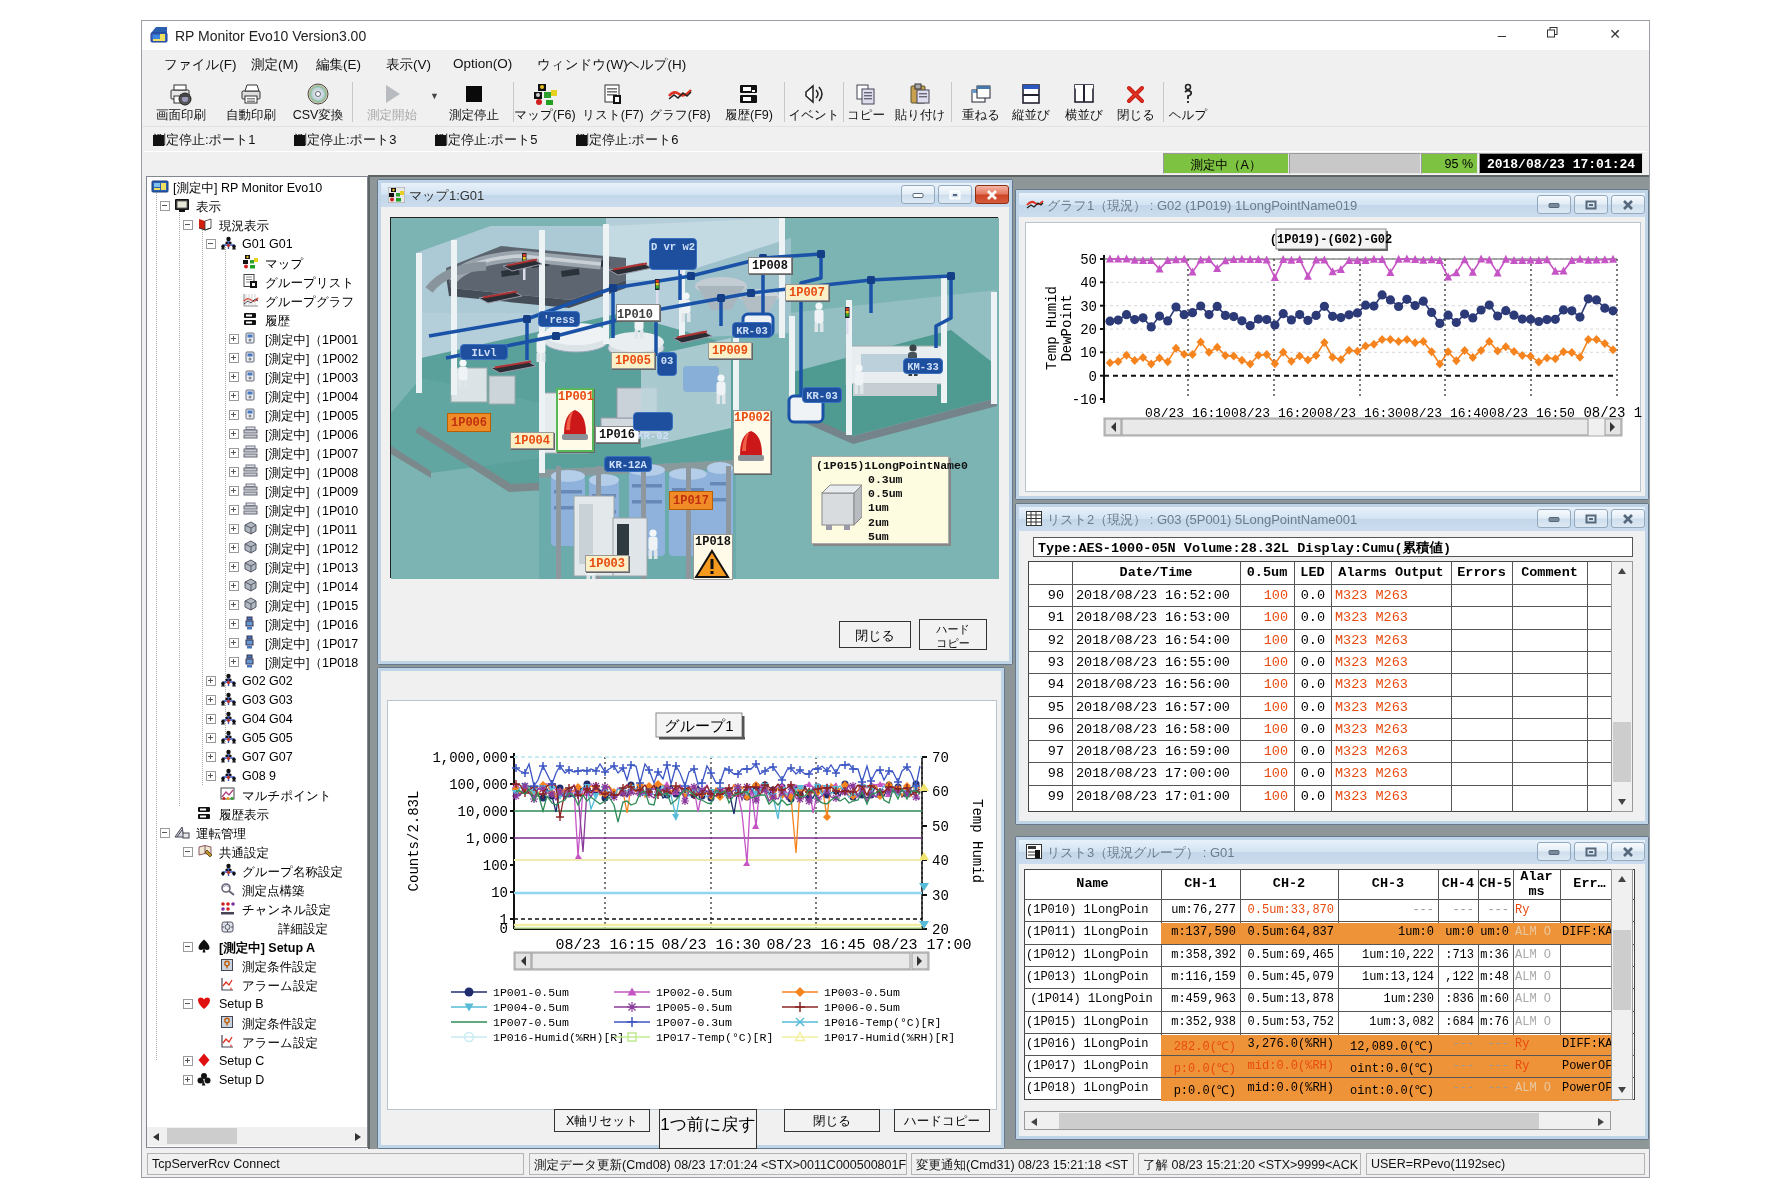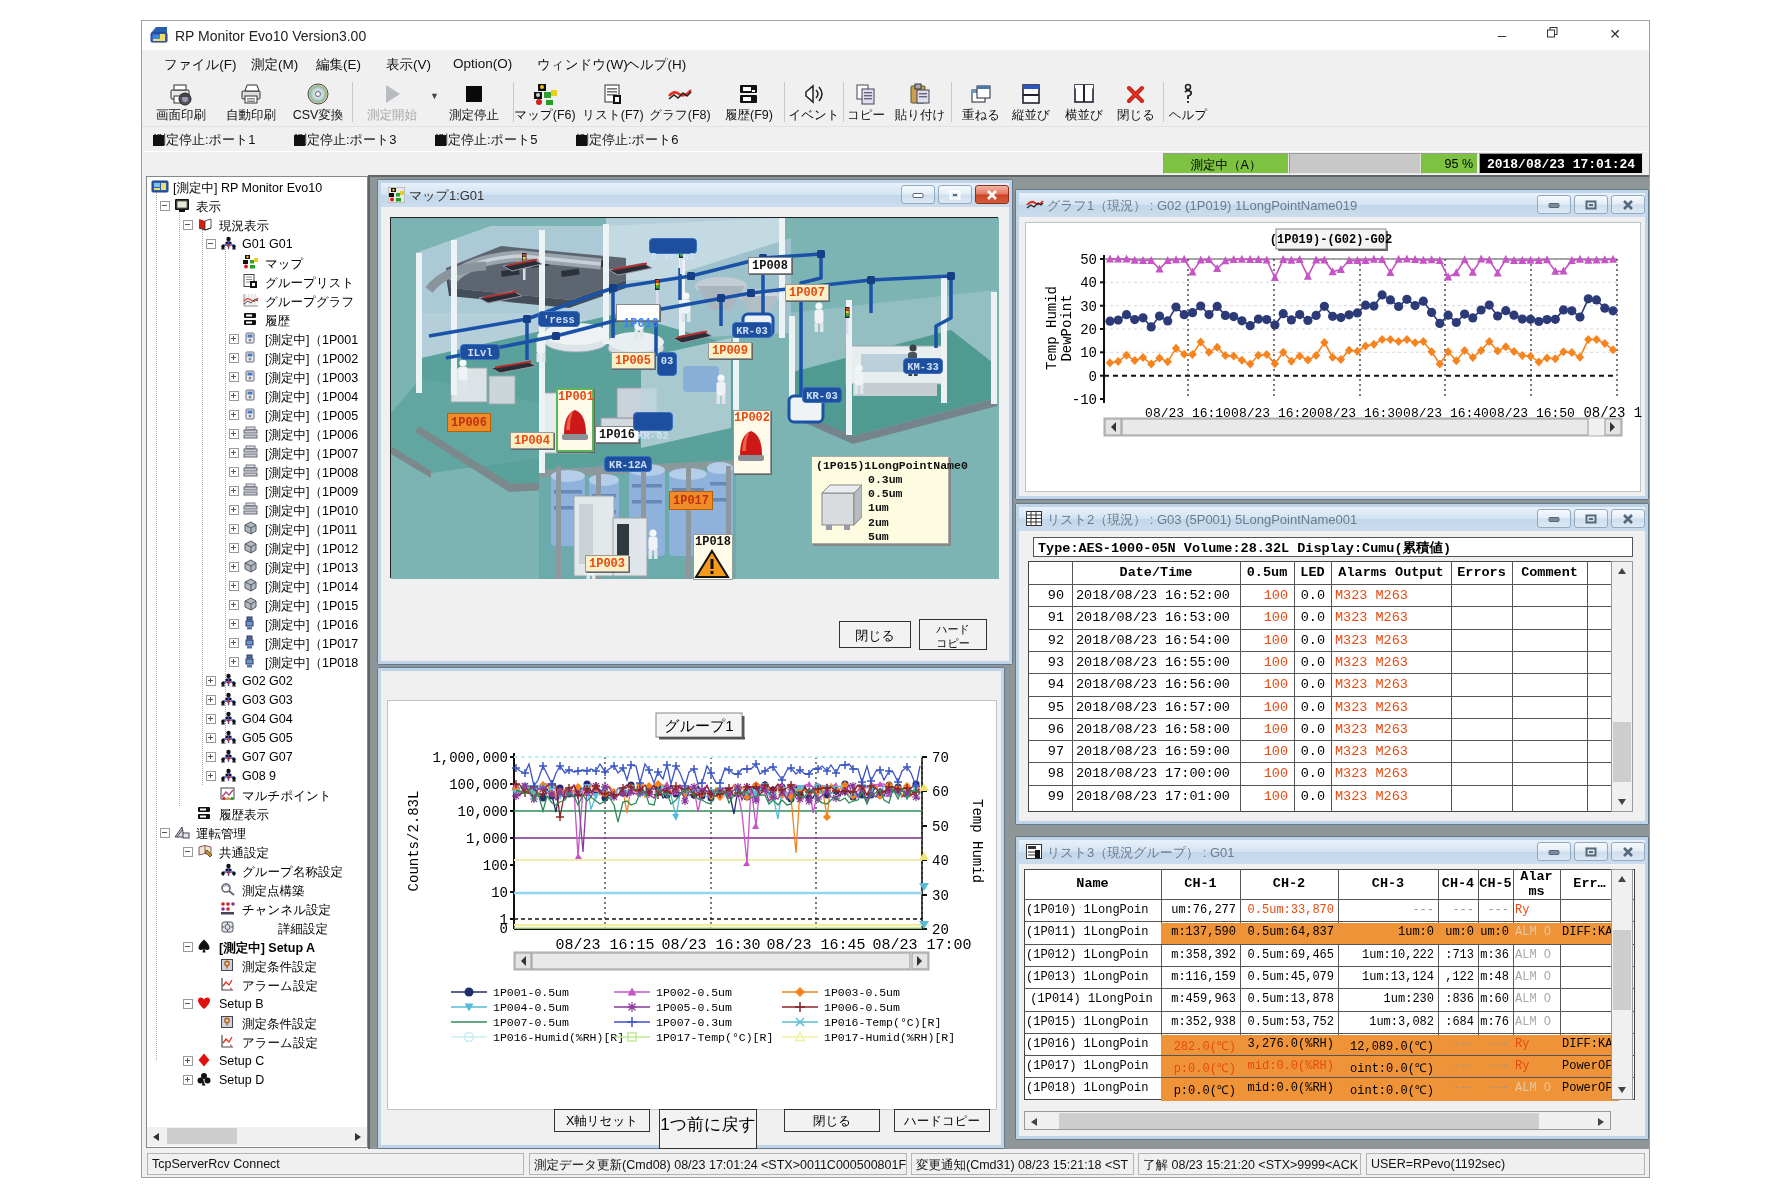--- a/index.html
+++ b/index.html
@@ -1240,26 +1240,26 @@
             <line x1="92" y1="79.5" x2="126" y2="73.5" stroke="#b03030" stroke-width="1.8"></line>
             <polygon points="112,48 142,41 151,46 121,53" fill="#2a2e34" stroke="#99a" stroke-width="1"></polygon>
             <line x1="116" y1="47.5" x2="146" y2="41.5" stroke="#b03030" stroke-width="1.8"></line>
             <polygon points="218,52 252,45 261,50 227,57" fill="#2a2e34" stroke="#99a" stroke-width="1"></polygon>
             <line x1="222" y1="51.5" x2="256" y2="45.5" stroke="#b03030" stroke-width="1.8"></line>
             <polygon points="100,150 136,143 145,148 109,155" fill="#2a2e34" stroke="#99a" stroke-width="1"></polygon>
             <line x1="104" y1="149.5" x2="140" y2="143.5" stroke="#b03030" stroke-width="1.8"></line>
             <polygon points="282,120 312,113 321,118 291,125" fill="#2a2e34" stroke="#99a" stroke-width="1"></polygon>
             <line x1="286" y1="119.5" x2="316" y2="113.5" stroke="#b03030" stroke-width="1.8"></line>
           </svg>
-          <div class="lbl" style="left:258px;top:20px;width:48px;height:16px;background:#1d4f9e;border-radius:4px;color:#cfe0f8;font-size:10.5px;text-align:center;padding-top:12px;border:1px solid #3a70c0">D vr w2</div>
+          <div class="lbl" style="left:258px;top:20px;width:48px;height:32px;background:#1d4f9e;border-radius:4px;color:#cfe0f8;font-size:10.5px;text-align:center;padding-top:2px;border:1px solid #3a70c0">D vr w2</div>
           <div class="lbl" style="left:357px;top:39px;width:44px;height:17px;background:#fff;border:1px solid #888;box-shadow:1px 1px 0 #666;color:#111;font-size:12px;text-align:center;padding-top:1px">1P008</div>
           <div class="lbl" style="left:394px;top:66px;width:44px;height:17px;background:#faf0c8;border:1px solid #999;box-shadow:1px 1px 0 #666;color:#e84a10;font-size:12px;text-align:center;padding-top:1px">1P007</div>
-          <div class="lbl" style="left:225px;top:86px;width:44px;height:17px;background:#fff;border:1px solid #888;box-shadow:1px 1px 0 #666;color:#3b82f6;font-size:12px;text-align:right;padding-top:12px">1P010</div>
+          <div class="lbl" style="left:225px;top:86px;width:44px;height:17px;background:#fff;border:1px solid #888;box-shadow:1px 1px 0 #666;color:#404040;font-size:12px;text-align:left;padding-top:3px">1P010</div>
           <div class="lbl" style="left:147px;top:93px;width:42px;height:16px;background:#1d4f9e;border-radius:4px;color:#cfe0f8;font-size:10.5px;text-align:center;padding-top:2px;border:1px solid #3a70c0">'ress</div>
-          <div class="lbl" style="left:69px;top:126px;width:40px;height:16px;background:#1d4f9e;border-radius:4px;color:#cfe0f8;font-size:10.5px;text-align:center;padding-top:2px;border:1px solid #3a70c0">ILvl</div>
+          <div class="lbl" style="left:69px;top:126px;width:48px;height:16px;background:#1d4f9e;border-radius:4px;color:#cfe0f8;font-size:10.5px;text-align:center;padding-top:2px;border:1px solid #3a70c0">ILvl</div>
           <div class="lbl" style="left:220px;top:134px;width:44px;height:17px;background:#faf0c8;border:1px solid #999;box-shadow:1px 1px 0 #666;color:#e84a10;font-size:12px;text-align:center;padding-top:1px">1P005</div>
           <div class="lbl" style="left:266px;top:134px;width:20px;height:24px;background:#1d4f9e;border-radius:4px;color:#cfe0f8;font-size:10.5px;text-align:center;padding-top:2px;border:1px solid #3a70c0">03</div>
           <div class="lbl" style="left:341px;top:104px;width:40px;height:16px;background:#1d4f9e;border-radius:4px;color:#cfe0f8;font-size:10.5px;text-align:center;padding-top:2px;border:1px solid #3a70c0">KR-03</div>
           <div class="lbl" style="left:317px;top:124px;width:44px;height:17px;background:#faf0c8;border:1px solid #999;box-shadow:1px 1px 0 #666;color:#e84a10;font-size:12px;text-align:center;padding-top:1px">1P009</div>
           <div class="lbl" style="left:512px;top:140px;width:40px;height:16px;background:#1d4f9e;border-radius:4px;color:#cfe0f8;font-size:10.5px;text-align:center;padding-top:2px;border:1px solid #3a70c0">KM-33</div>
           <div class="lbl" style="left:411px;top:169px;width:40px;height:16px;background:#1d4f9e;border-radius:4px;color:#cfe0f8;font-size:10.5px;text-align:center;padding-top:2px;border:1px solid #3a70c0">KR-03</div>
           <div class="lbl" style="left:56px;top:195px;width:44px;height:19px;background:#f08c28;border:1px solid #b86000;color:#c03010;font-size:12px;text-align:center;padding-top:2px">1P006</div>
           <div class="lbl" style="left:119px;top:214px;width:44px;height:17px;background:#faf0c8;border:1px solid #999;box-shadow:1px 1px 0 #666;color:#e84a10;font-size:12px;text-align:center;padding-top:1px">1P004</div>
           <div class="lbl" style="left:204px;top:208px;width:44px;height:17px;background:#fff;border:1px solid #888;box-shadow:1px 1px 0 #666;color:#111;font-size:12px;text-align:center;padding-top:1px">1P016</div>
           <div class="lbl" style="left:242px;top:194px;width:40px;height:16px;background:#1d4f9e;border-radius:4px;color:#cfe0f8;font-size:10.5px;text-align:center;padding-top:17px;border:1px solid #3a70c0">KR-02</div>

